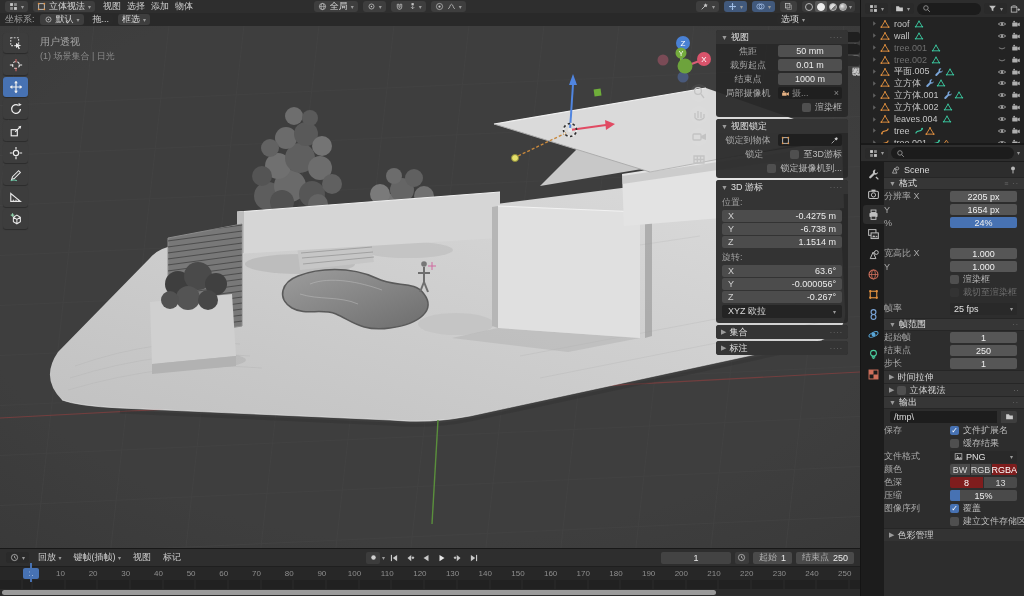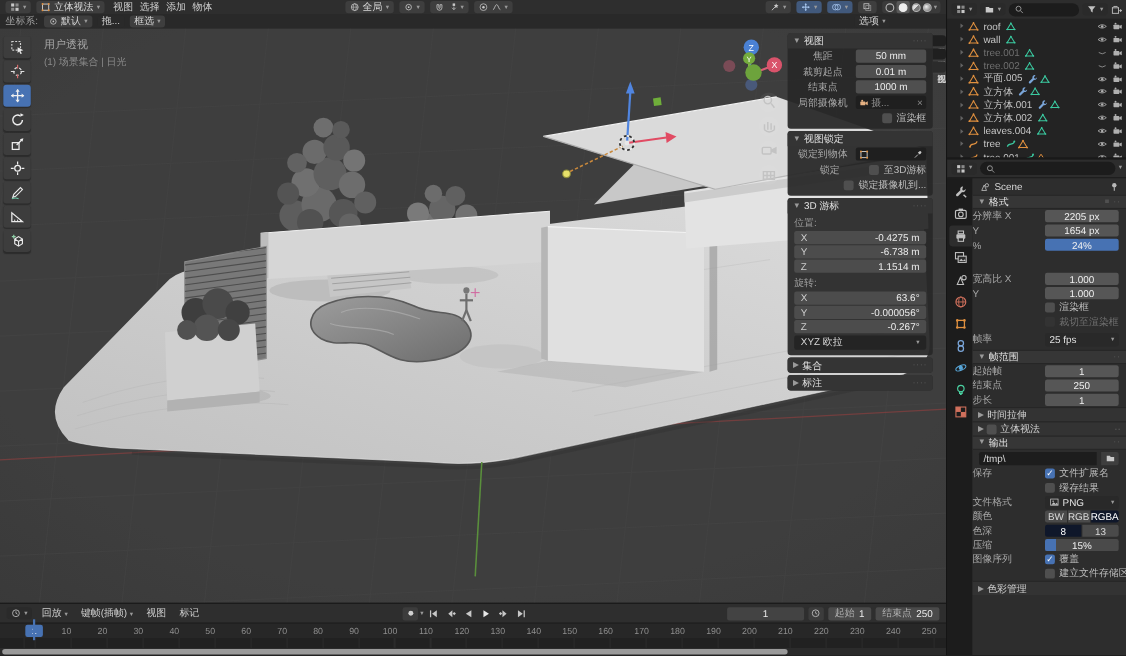--- a/index.html
+++ b/index.html
@@ -103,21 +103,21 @@
 .phead{height:13px;display:flex;align-items:center;gap:3px;padding:0 5px;background:#363636;border-top:1px solid #262626;border-bottom:1px solid #262626;color:#e2e2e2}
 .phead .grip{margin-left:auto;color:#6a6a6a;font-size:7px;letter-spacing:1px}
 .prow{display:flex;align-items:center;height:13px;padding:0 7px 0 0;gap:4px}
 .plab{width:62px;flex:none;text-align:left;color:#a8a8a8;white-space:nowrap}
 .pfield{flex:1;height:11px;background:#565656;border-radius:2px;color:#f0f0f0;display:flex;align-items:center;justify-content:center}
 .pfield.blue{background:#4772b3}
 .pseg{flex:1;display:flex;gap:1px}
 .pseg span{flex:1;height:11px;background:#4a4a4a;color:#d8d8d8;display:flex;align-items:center;justify-content:center}
 .pseg span:first-child{border-radius:2px 0 0 2px}
 .pseg span:last-child{border-radius:0 2px 2px 0}
-.pseg span.on{background:#0f172a;color:#fff}
+.pseg span.on{background:#7f1d1d;color:#fff}
 .pslider{flex:1;height:11px;background:#4a4a4a;border-radius:2px;position:relative;overflow:hidden}
 .pslider .fill{position:absolute;left:0;top:0;bottom:0;background:#4772b3}
 .pslider .txt{position:absolute;inset:0;display:flex;align-items:center;justify-content:center;color:#f0f0f0}
 .pdd{flex:1;height:12px;background:#292929;border-radius:2px;display:flex;align-items:center;gap:3px;padding:0 4px;color:#e0e0e0}
 .ppath{flex:1;height:12px;background:#1d1d1d;border-radius:2px 0 0 2px;display:flex;align-items:center;padding:0 4px;color:#d8d8d8}
 .pfolder{width:16px;height:12px;background:#3e3e3e;border-radius:0 2px 2px 0;display:flex;align-items:center;justify-content:center}
 .pcollapse{height:13px;display:flex;align-items:center;gap:3px;padding:0 5px;background:#333;border-top:1px solid #262626;color:#cfcfcf}
 </style>
 </head>
 <body>

